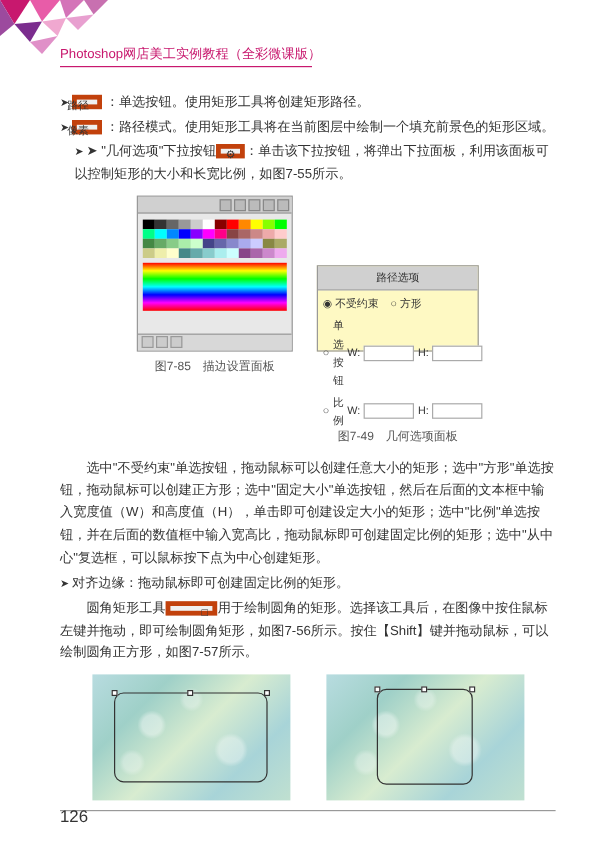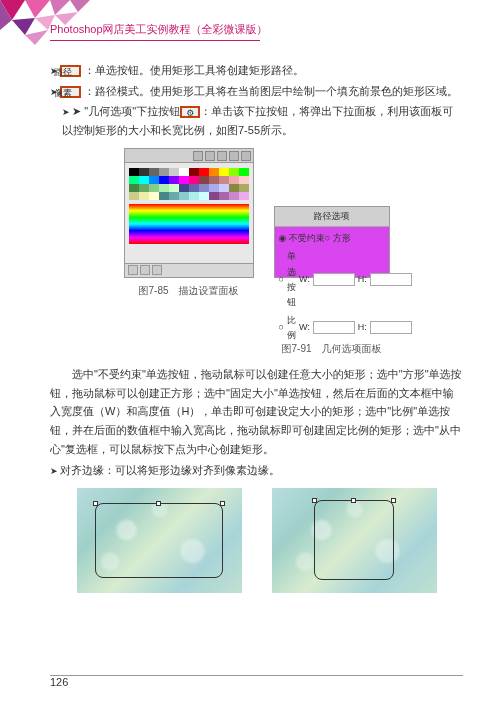--- a/index.html
+++ b/index.html
@@ -1,52 +1,52 @@
 <!DOCTYPE html>
 <html><head>
 <meta charset="utf-8">
 <style>
 *{margin:0;padding:0;box-sizing:border-box}
 body{font-family:"Microsoft YaHei","SimSun",sans-serif;font-size:12px;color:#333;background:#fff;width:503px}
 .page{width:503px;height:706px;position:relative;padding:0 40px 0 50px;background:#fff}
 .deco{position:absolute;top:0;left:0;width:140px;height:70px}
-.header{padding-top:22px;margin-bottom:20px}
+.header{padding-top:37px;margin-bottom:20px}
 .header-title{color:#c8186e;font-size:11px;font-weight:normal}
 .header-line{border-bottom:1px solid #c8186e;margin-top:3px;width:210px}
 .content{font-size:11px;line-height:1.7;color:#333}
 .bullet{padding-left:12px;text-indent:-12px;margin-bottom:2px}
 .bullet::before{content:"➤ ";font-size:9px}
 .para{text-indent:2em;margin-bottom:3px}
-.icon-box{display:inline-block;border:2px solid #c2410c;background:#f0f0f0;font-size:9px;padding:0 4px;height:12px;line-height:10px;vertical-align:middle}
+.icon-box{display:inline-block;border:4px solid #c2410c;background:#f0f0f0;font-size:9px;padding:0 4px;height:12px;line-height:10px;vertical-align:middle}
 .icon-field{display:inline-block;border:1px solid #888;background:#fff;width:28px;height:11px;vertical-align:middle}
 .figs{display:flex;justify-content:center;gap:20px;margin:8px 0}
 .fig{text-align:center}
 .fig-cap{font-size:10px;color:#555;margin-top:4px}
 .panel{border:1px solid #999;background:#e8e8e8;display:inline-block}
 .panel1{width:130px;height:130px;position:relative}
 .panel1-top{height:14px;background:#d0d0d0;border-bottom:1px solid #999;display:flex;justify-content:flex-end;gap:2px;padding:2px}
 .panel1-top span{width:10px;height:10px;background:#bbb;border:1px solid #888}
 .palette{width:120px;margin:5px auto}
 .prow{display:flex;height:8px}
 .prow div{flex:1}
 .panel1-bot{height:14px;background:#d8d8d8;border-top:1px solid #999;position:absolute;bottom:0;width:100%;display:flex;align-items:center;padding:0 3px;gap:2px}
 .panel1-bot span{width:10px;height:10px;background:#ccc;border:1px solid #999}
-.panel2{width:116px;height:72px;padding:4px;background:#d946ef;font-size:9px}
+.panel2{width:135px;height:72px;padding:4px;background:#fef9c3;font-size:9px}
 .panel2-title{background:#d0d0d0;padding:2px 4px;margin:-4px -4px 4px -4px;border-bottom:1px solid #aaa}
 .panel2-row{display:flex;align-items:center;gap:3px;margin-bottom:2px}
 .panel2-row input{width:42px;height:13px;border:1px solid #aaa;font-size:9px;padding:0 2px}
-.panel2-radio{display:flex;margin-bottom:3px;font-size:9px}
+.panel2-radio{display:flex;gap:10px;margin-bottom:3px;font-size:9px}
 .section-h{font-size:12px;font-weight:bold;margin:8px 0 6px 0}
 .rect-figs{display:flex;justify-content:center;gap:30px;margin:8px 0}
 .rect-fig{text-align:center}
 .rect-canvas{width:165px;height:105px;background:linear-gradient(135deg,#b8dce0 0%,#9fd0c8 25%,#d8ecd0 50%,#a8d4d8 75%,#c0e0d0 100%);position:relative}
 .rect-canvas::before{content:"";position:absolute;inset:0;background:radial-gradient(circle at 30% 40%,rgba(255,255,255,0.4) 8px,transparent 12px),radial-gradient(circle at 70% 60%,rgba(255,255,255,0.35) 10px,transparent 14px),radial-gradient(circle at 50% 20%,rgba(255,255,255,0.3) 6px,transparent 10px),radial-gradient(circle at 20% 70%,rgba(255,255,255,0.3) 7px,transparent 11px)}
 .shape-outline{position:absolute;border:1px solid #333}
 .handle{position:absolute;width:5px;height:5px;background:#fff;border:1px solid #333}
-.pagenum{position:absolute;bottom:18px;left:50px;font-size:11px}
+.pagenum{position:absolute;bottom:18px;left:50px;font-size:14px}
 .pagenum-line{position:absolute;bottom:30px;left:50px;right:40px;border-top:1px solid #999}
 </style>
 </head>
 <body>
 
 <div class="page">
 <svg class="deco" viewBox="0 0 140 70">
 <polygon points="0,0 25,0 12,20" fill="#c8186e"></polygon>
       <polygon points="25,0 50,0 35,18" fill="#e85ca8"></polygon>
       <polygon points="12,20 35,18 25,35" fill="#7b2d8e"></polygon>
@@ -149,28 +149,29 @@
 <div style="height:58px"></div>
 <div class="panel panel2">
 <div class="panel2-title">路径选项</div>
 <div class="panel2-radio">
               <span>◉ <span>不受约束</span></span>
               <span>○ <span>方形</span></span>
             </div>
 <div class="panel2-row">○ <span>单选按钮</span> <span>W:</span><input style=""> <span>H:</span><input style=""></div>
 <div class="panel2-row">○ <span>比例</span> <span>W:</span><input style=""> <span>H:</span><input style=""></div>
 </div>
-<div class="fig-cap">图7-91　几何选项面板</div>
+<div class="fig-cap">图7-49　几何选项面板</div>
 </div>
 </div>
 
 <div class="para">选中"不受约束"单选按钮，拖动鼠标可以创建任意大小的矩形；选中"方形"单选按钮，拖动鼠标可以创建正方形；选中"固定大小"单选按钮，然后在后面的文本框中输入宽度值（W）和高度值（H），单击即可创建设定大小的矩形；选中"比例"单选按钮，并在后面的数值框中输入宽高比，拖动鼠标即可创建固定比例的矩形；选中"从中心"复选框，可以鼠标按下点为中心创建矩形。</div>
-<div class="bullet">对齐边缘：可以将矩形边缘对齐到像素边缘。</div>
+<div class="bullet">对齐边缘：拖动鼠标即可创建固定比例的矩形。</div>
 
 
+<div class="para" style="text-indent:2em">圆角矩形工具<span class="icon-box">□</span>用于绘制圆角的矩形。选择该工具后，在图像中按住鼠标左键并拖动，即可绘制圆角矩形，如图7-56所示。按住【Shift】键并拖动鼠标，可以绘制圆角正方形，如图7-57所示。</div>
 
 <div class="rect-figs">
 <div class="rect-fig">
 <div class="rect-canvas">
 <div class="shape-outline" style="left:18px;top:15px;width:128px;height:75px;border-radius:8px">
 <div class="handle" style="left:-3px;top:-3px"></div>
               <div class="handle" style="right:-3px;top:-3px"></div>
 <div class="handle" style="left:50%;top:-3px;margin-left:-3px"></div>
 </div>
 </div>

